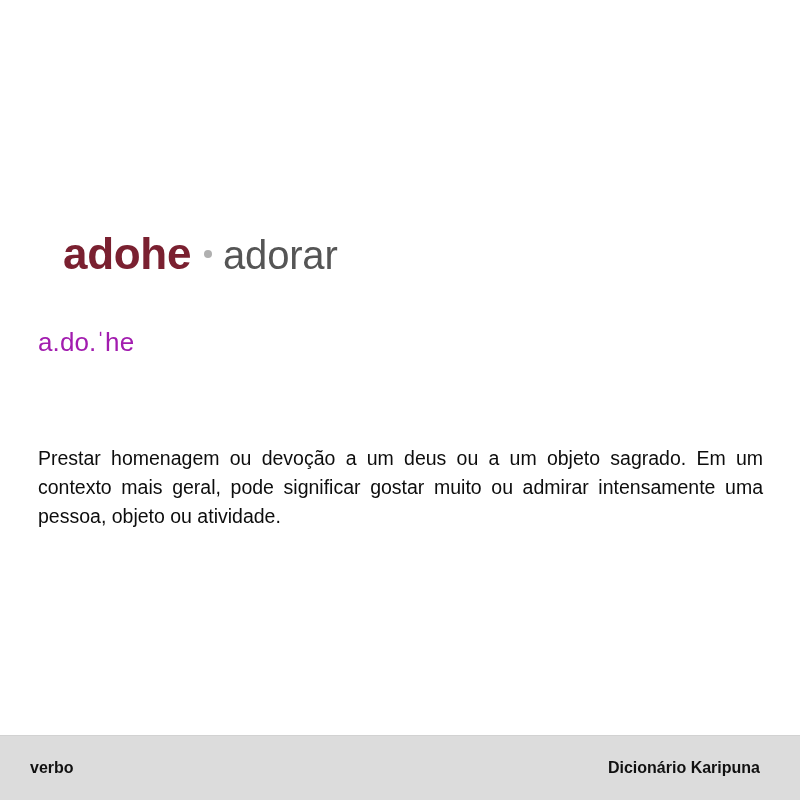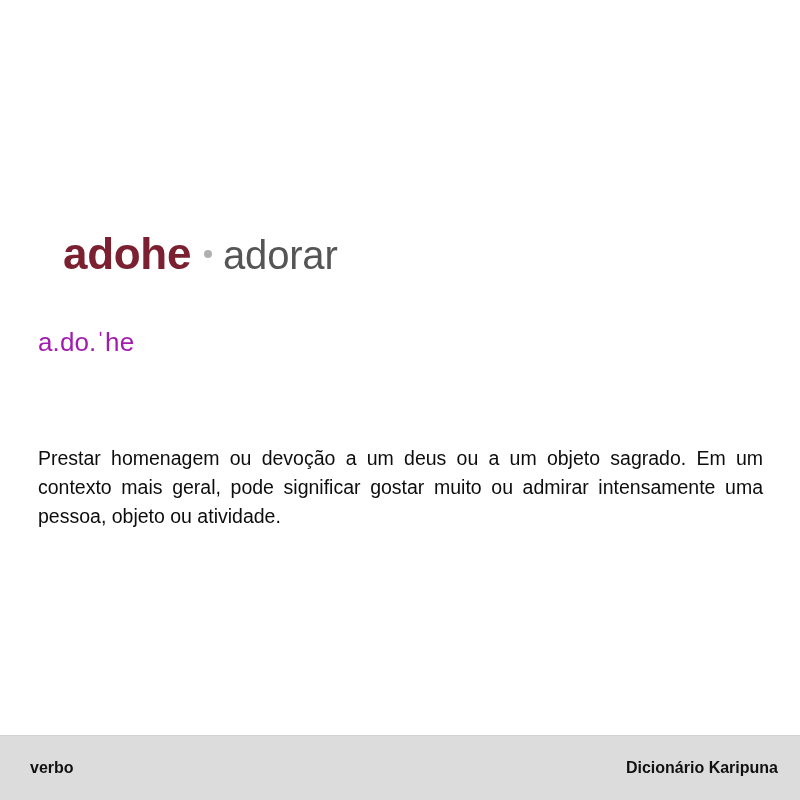--- a/index.html
+++ b/index.html
@@ -90,21 +90,21 @@
     left: 0;
     bottom: 0;
     width: 800px;
     height: 65px;
     background: #dcdcdc;
     border-top: 1px solid #d2d2d2;
     box-sizing: border-box;
     display: flex;
     align-items: center;
     justify-content: space-between;
-    padding: 0 22px 0 30px;
+    padding: 0 40px 0 30px;
   }
 
   .footer-pos {
     font-size: 16px;
     font-weight: bold;
     color: #111111;
     line-height: 1;
   }
 
   .footer-brand {

